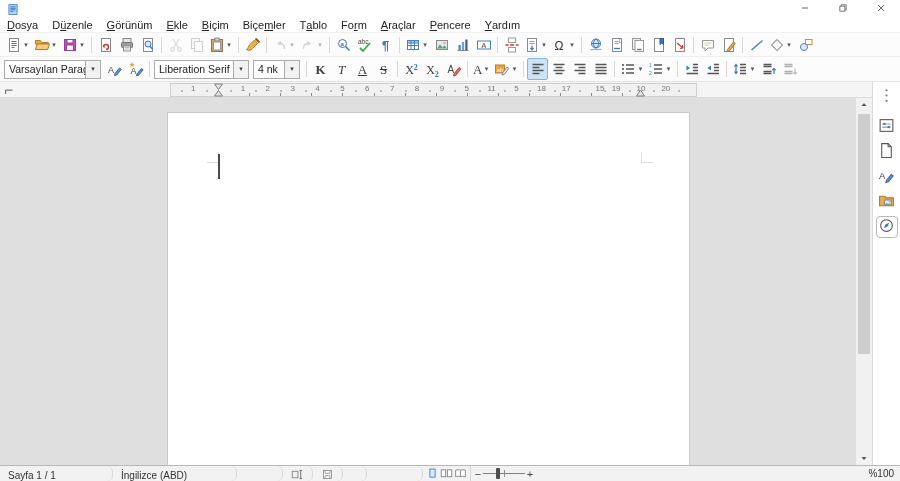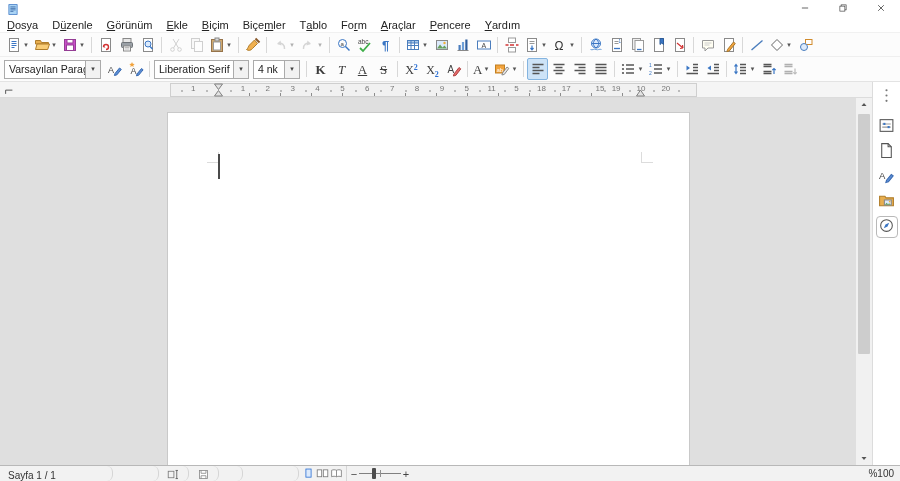--- a/index.html
+++ b/index.html
@@ -723,20 +723,23 @@
           <circle cx="8" cy="8" r="5.5" fill="#fff" stroke="#555"></circle>
           <path d="M10.5 5.5L9 9l-3.5 1.5L7 7z" fill="#3a76c4"></path>
         </svg></span>
     </div>
   </div>
 
 <div class="statusbar">
   <div class="sseg" style="width:113px">
       <span>Sayfa 1 / 1</span>
     </div>
+  <div class="sseg" style="width:124px">
+      <span>İngilizce (ABD)</span>
+    </div>
   <div class="sseg" style="width:46px"></div>
   <div class="sseg center" style="width:30px">
       <span class="sicon">
         <svg viewBox="0 0 16 16" xmlns="http://www.w3.org/2000/svg">
           <rect x="1.5" y="4" width="7" height="8" fill="none" stroke="#777"></rect>
           <path d="M12 3v10M10.5 3h3M10.5 13h3" fill="none" stroke="#555"></path>
         </svg>
       </span>
     </div>
   <div class="sseg center" style="width:30px">

